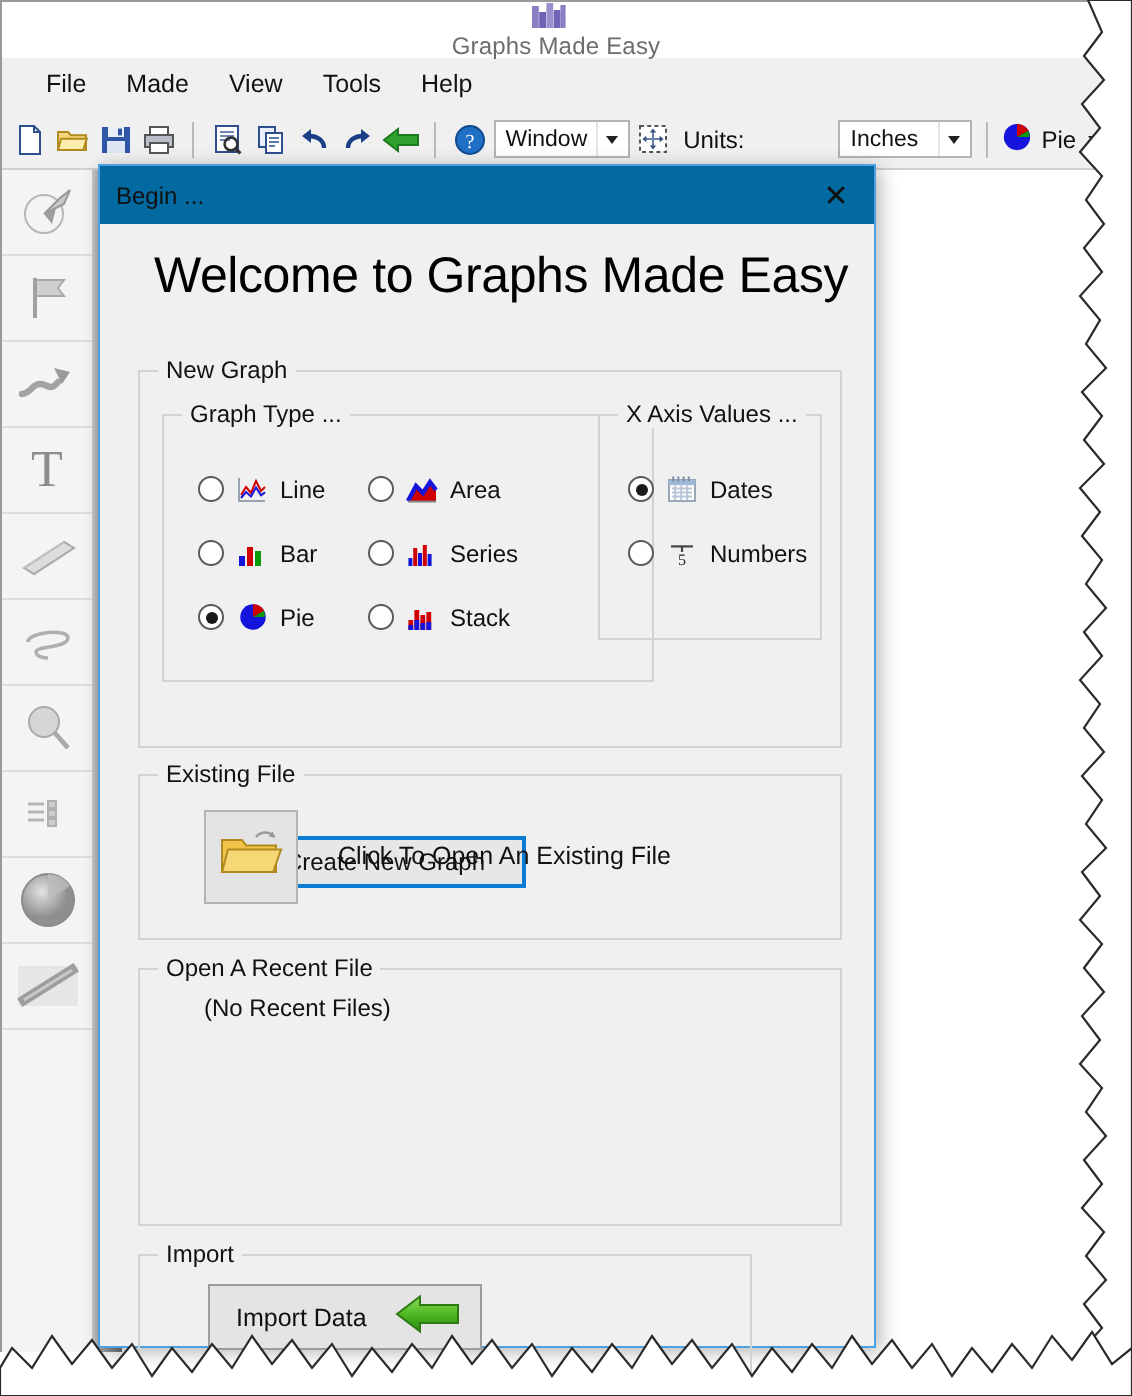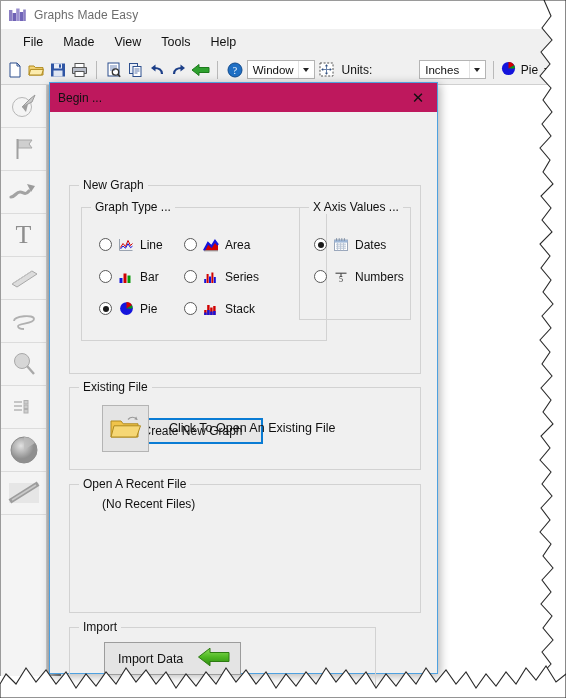--- a/index.html
+++ b/index.html
@@ -23,22 +23,23 @@
     border-top: 1px solid #9a9a9a;
     box-sizing: border-box;
   }
 
   
   #title-bar {
     height: 28px;
     background: #ffffff;
     display: flex;
     align-items: center;
-    padding-left: 8px;
-    box-sizing: border-box;
+    padding-left: 3px;
+    box-sizing: border-box;
+    flex-direction: column;
   }
   #title-bar .app-icon { width: 17px; height: 15px; margin-right: 8px; }
   #title-bar .title-text {
     font-size: 12px;
     color: #6d6d6d;
     letter-spacing: .1px;
   }
 
   
   #menu-bar {
@@ -131,21 +132,21 @@
     position: absolute;
     left: 49px; top: 82px;
     width: 389px; height: 592px;
     background: #f0f0f0;
     border: 1px solid #4ea1e0;
     box-sizing: border-box;
     box-shadow: 2px 2px 9px rgba(0,0,0,.30);
   }
   #dialog-titlebar {
     height: 29px;
-    background: #be185d;
+    background: #0369a1;
     display: flex; align-items: center;
     box-sizing: border-box;
     padding-left: 8px;
   }
   #dialog-titlebar .dlg-title { font-size: 12px; color: #111; flex: 1; }
   #dlg-close {
     width: 38px; height: 28px;
     display: flex; align-items: center; justify-content: center;
     font-size: 15px; color: #111; font-family: "Liberation Sans", sans-serif;
   }
@@ -475,20 +476,21 @@
 
 <div id="dialog">
 
   <div id="dialog-titlebar">
     <span class="dlg-title">Begin ...</span>
     <span id="dlg-close">✕</span>
   </div>
 
   <div id="dialog-body">
 
+    <h1 id="welcome-heading">Welcome to Graphs Made Easy</h1>
 
     <div class="group" id="grp-new-graph">
       <span class="group-title">New Graph</span>
 
       <div class="group" id="grp-graph-type">
         <span class="group-title">Graph Type ...</span>
 
         <div class="radio-row" style="left:17px; top:29px;">
           <span class="radio"></span>
           <span class="ric">

